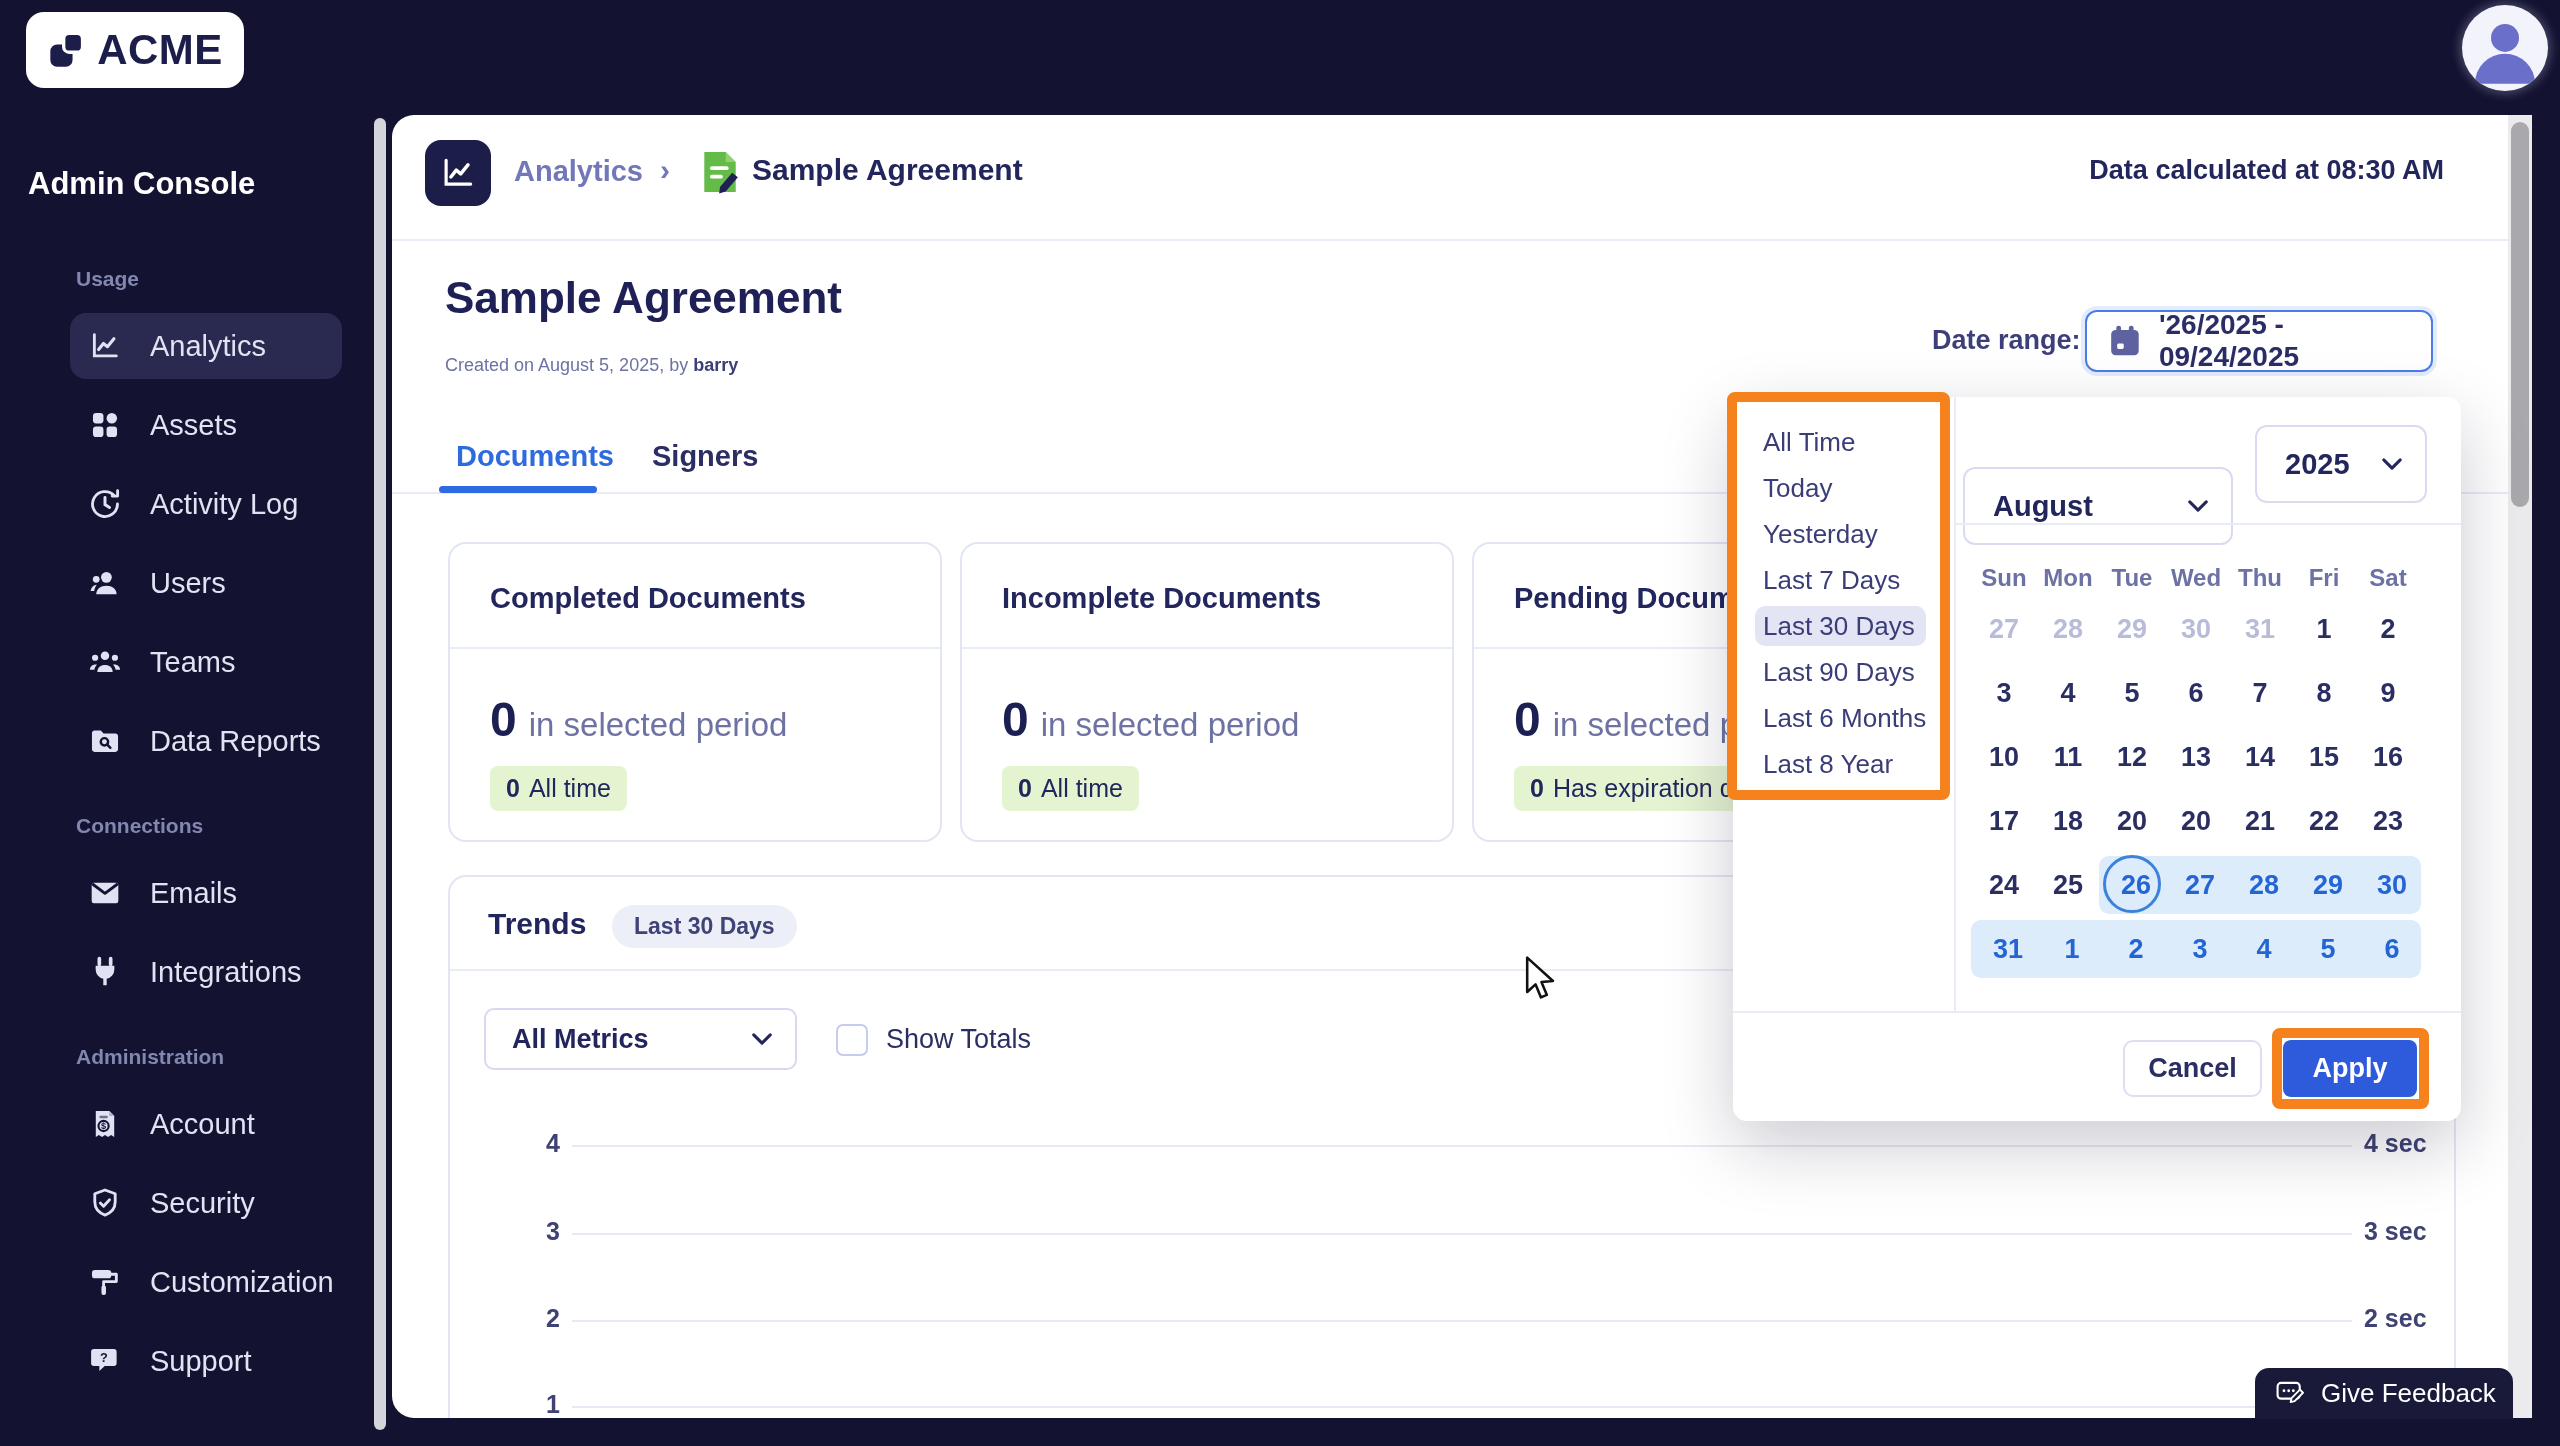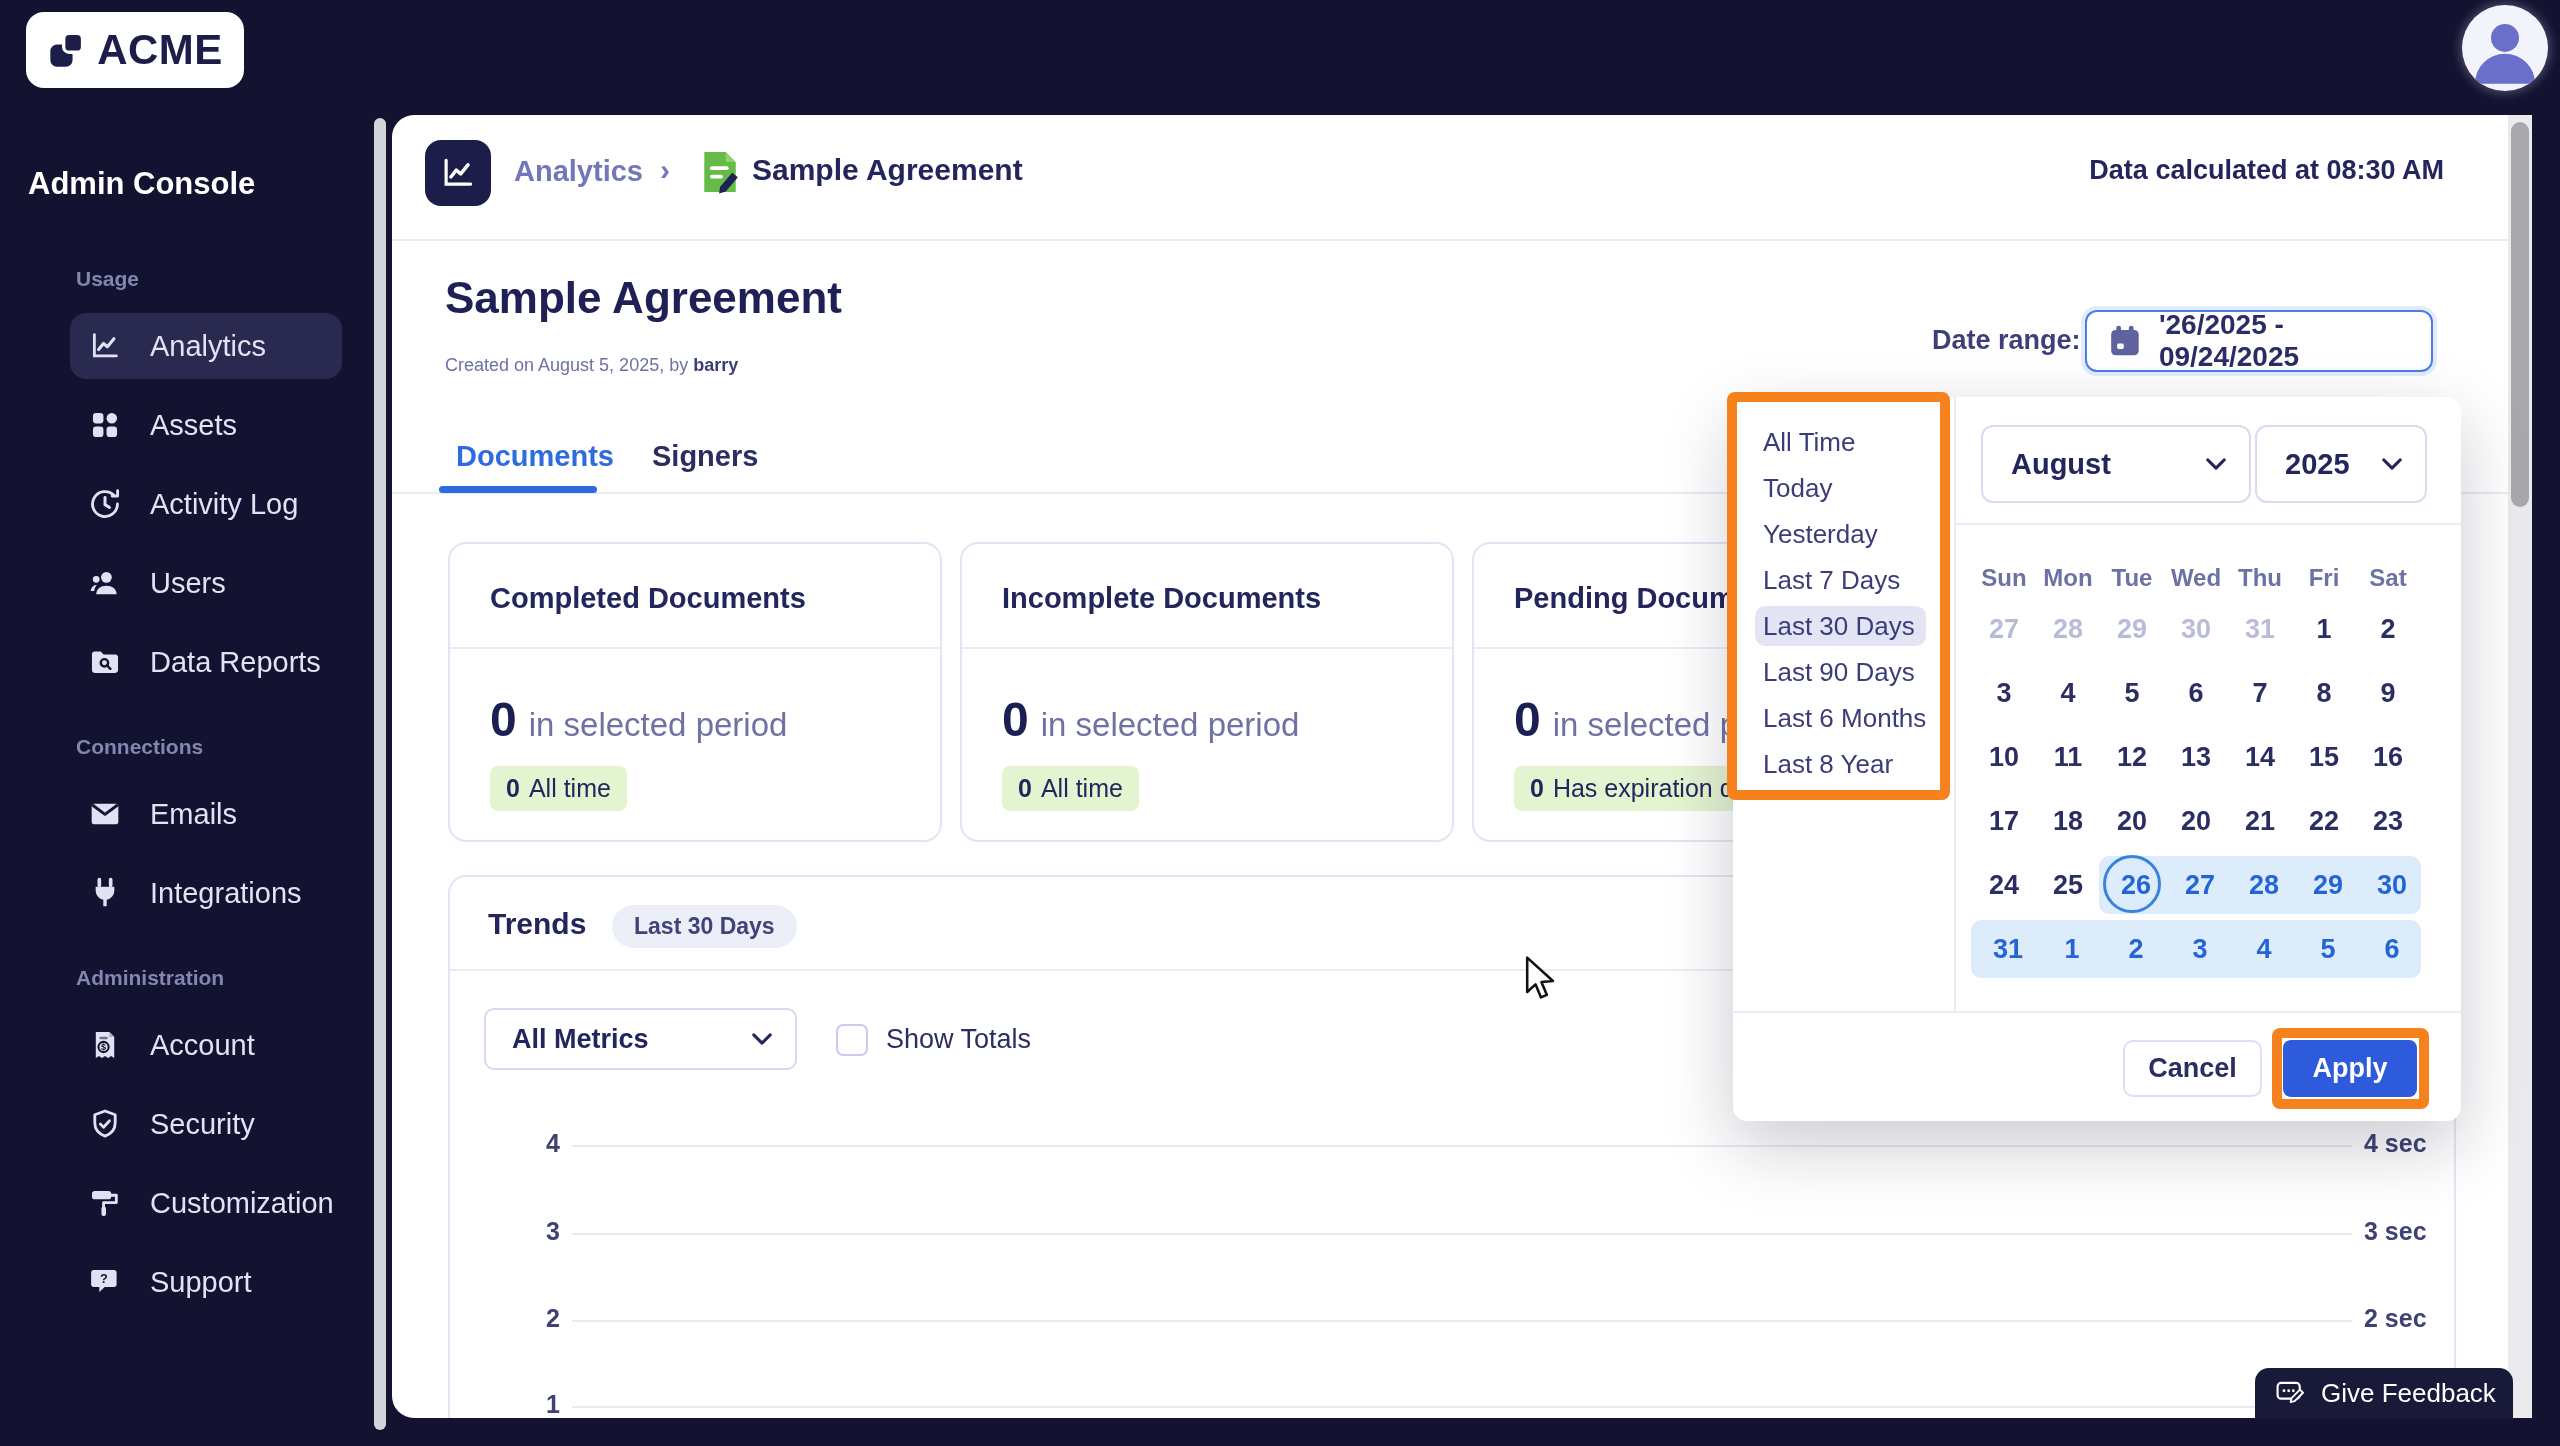--- a/index.html
+++ b/index.html
@@ -95,21 +95,21 @@
   .dp-presets{position:absolute;left:0;top:0;width:223px;height:614px;border-right:2px solid #e9ebf6;
               padding-top:22px;box-sizing:border-box;}
   .dp-preset{height:46px;display:flex;align-items:center;padding-left:30px;font-size:26px;
              color:#3a3d78;font-weight:500;cursor:pointer;}
   .dp-preset.sel{background:#e3e4f4;border-radius:10px;margin:3px 28px 3px 22px;height:40px;
                  padding-left:8px;}
   .dp-select{position:absolute;top:28px;height:78px;border:2px solid #d9dcf0;border-radius:12px;
              display:flex;align-items:center;justify-content:space-between;background:#fff;
              padding:0 22px 0 28px;box-sizing:border-box;font-size:29px;font-weight:700;
              color:#23265c;cursor:pointer;}
-  .dp-month{left:248px;width:270px;}
+  .dp-month{left:230px;width:270px;margin-top:42px;}
   .dp-year{left:522px;width:172px;}
   .dp-cal-div{position:absolute;left:223px;top:126px;width:505px;height:2px;background:#e9ebf6;}
   .dp-weekdays{position:absolute;left:239px;top:159px;display:grid;grid-template-columns:repeat(7,64px);}
   .dp-wd{height:44px;display:flex;align-items:center;justify-content:center;font-size:24px;
          font-weight:700;color:#6d72a4;}
   .dp-weeks{position:absolute;left:239px;top:200px;width:448px;}
   .dp-week{position:relative;height:64px;}
   .dp-band{position:absolute;top:3px;height:58px;border-radius:10px;background:#dcecfa;}
   .dp-cells{position:absolute;inset:0;display:grid;grid-template-columns:repeat(7,64px);}
   .dp-day{display:flex;align-items:center;justify-content:center;font-size:27px;font-weight:700;
@@ -195,20 +195,33 @@
               <path d="M5.8 20c0-3.7 3.2-6 7.2-6s7.2 2.3 7.2 6z" fill="#dfe2f3"></path>
               <circle cx="5.8" cy="9.4" r="2.4" fill="#dfe2f3"></circle>
               <path d="M1.8 17.6c.4-2.6 2.2-4.1 4.4-4.3-1 1.3-1.6 2.8-1.8 4.3z" fill="#dfe2f3"></path>
             </svg>
           </span>
           <span class="lbl">Users</span>
         </div>
         <div class="side-item">
           <span class="ic">
             <svg width="34" height="34" viewBox="0 0 24 24">
+              <circle cx="12" cy="7.6" r="3" fill="#dfe2f3"></circle>
+              <path d="M6.6 19c0-2.9 2.4-4.8 5.4-4.8s5.4 1.9 5.4 4.8z" fill="#dfe2f3"></path>
+              <circle cx="5" cy="9" r="2.2" fill="#dfe2f3"></circle>
+              <path d="M1.4 17.4c0-2.2 1.7-3.7 3.9-3.7.4 0 .8 0 1.1.1-1.1 1.2-1.8 2.6-1.9 3.6z" fill="#dfe2f3"></path>
+              <circle cx="19" cy="9" r="2.2" fill="#dfe2f3"></circle>
+              <path d="M22.6 17.4c0-2.2-1.7-3.7-3.9-3.7-.4 0-.8 0-1.1.1 1.1 1.2 1.8 2.6 1.9 3.6z" fill="#dfe2f3"></path>
+            </svg>
+          </span>
+          <span class="lbl">Teams</span>
+        </div>
+        <div class="side-item">
+          <span class="ic">
+            <svg width="34" height="34" viewBox="0 0 24 24">
               <path d="M2.8 6.3c0-1 .8-1.8 1.8-1.8h4.4l2 2.2h8.4c1 0 1.8.8 1.8 1.8v9.4c0 1-.8 1.8-1.8 1.8H4.6c-1 0-1.8-.8-1.8-1.8z" fill="#dfe2f3"></path>
               <circle cx="11.6" cy="12.6" r="2.6" stroke="#131231" stroke-width="1.7" fill="none"></circle>
               <path d="M13.6 14.6l2.2 2.2" stroke="#131231" stroke-width="1.7" stroke-linecap="round"></path>
             </svg>
           </span>
           <span class="lbl">Data Reports</span>
         </div>
       </div>
       <div class="side-section">
         <div class="side-section-label">Connections</div>

